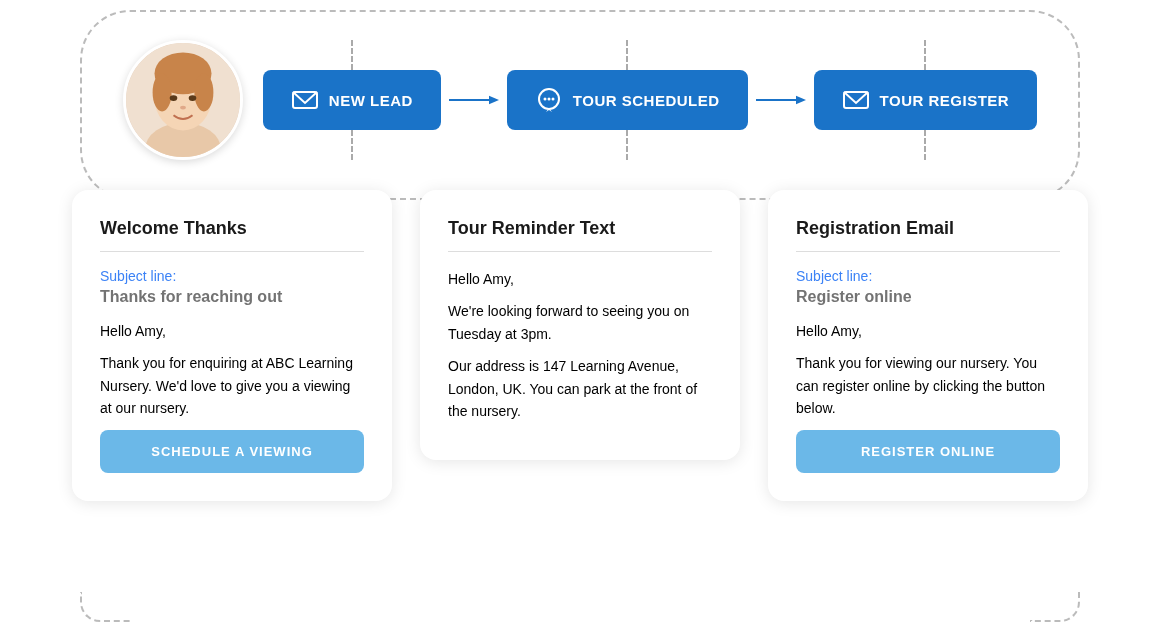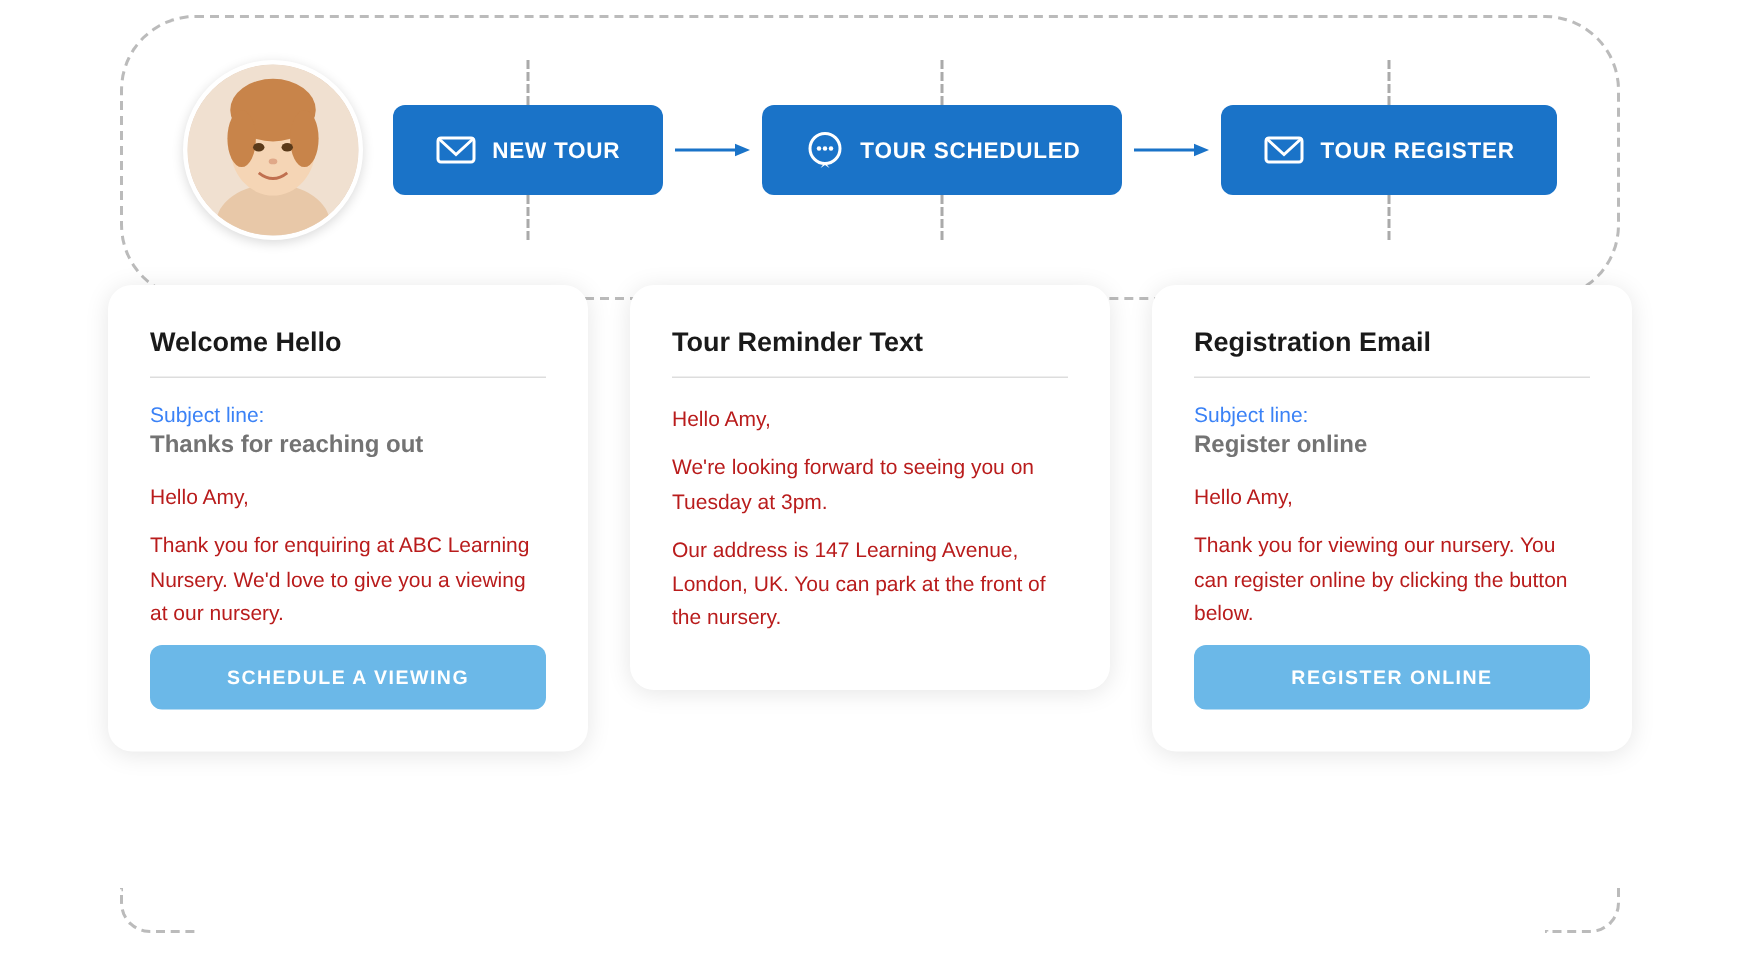--- a/index.html
+++ b/index.html
@@ -160,21 +160,21 @@
 
     .subject-value {
       font-size: 16px;
       font-weight: 700;
       color: #737373;
       margin-bottom: 14px;
     }
 
     .card-text {
       font-size: 14px;
-      color: #b91c1c;
+      color: #000000;
       line-height: 1.6;
       margin-bottom: 10px;
     }
 
     .card-btn {
       display: block;
       width: 100%;
       background: #6bb8e8;
       color: #fff;
       font-weight: 700;
@@ -245,21 +245,21 @@
 
       <div class="stage-wrapper" style="margin-left:10px;">
         <div class="dashed-line-top"></div>
         <div class="stage-btn">
           <span class="icon">
             <svg viewBox="0 0 28 28" fill="white" xmlns="http://www.w3.org/2000/svg">
               <rect x="2" y="6" width="24" height="16" rx="2" fill="none" stroke="white" stroke-width="2"></rect>
               <polyline points="2,6 14,17 26,6" stroke="white" stroke-width="2" fill="none"></polyline>
             </svg>
           </span>
-          <span>NEW TOUR</span>
+          <span>NEW LEAD</span>
         </div>
         <div class="dashed-line-bottom"></div>
       </div>
 
       <div class="arrow">
         <svg viewBox="0 0 60 20" xmlns="http://www.w3.org/2000/svg">
           <line x1="0" y1="10" x2="48" y2="10" stroke="#1a73c8" stroke-width="2.5"></line>
           <polygon points="48,5 60,10 48,15" fill="#1a73c8"></polygon>
         </svg>
       </div>
@@ -301,21 +301,21 @@
         </div>
         <div class="dashed-line-bottom"></div>
       </div>
 
     </div>
   </div>
 
   <div class="cards-row">
 
     <div class="card">
-      <div class="card-title">Welcome Hello</div>
+      <div class="card-title">Welcome Thanks</div>
       <hr class="card-divider">
       <div class="subject-label">Subject line:</div>
       <div class="subject-value">Thanks for reaching out</div>
       <div class="card-text">Hello Amy,</div>
       <div class="card-text">Thank you for enquiring at ABC Learning Nursery. We'd love to give you a viewing at our nursery.</div>
       <button class="card-btn">SCHEDULE A VIEWING</button>
     </div>
 
     <div class="card">
       <div class="card-title">Tour Reminder Text</div>

